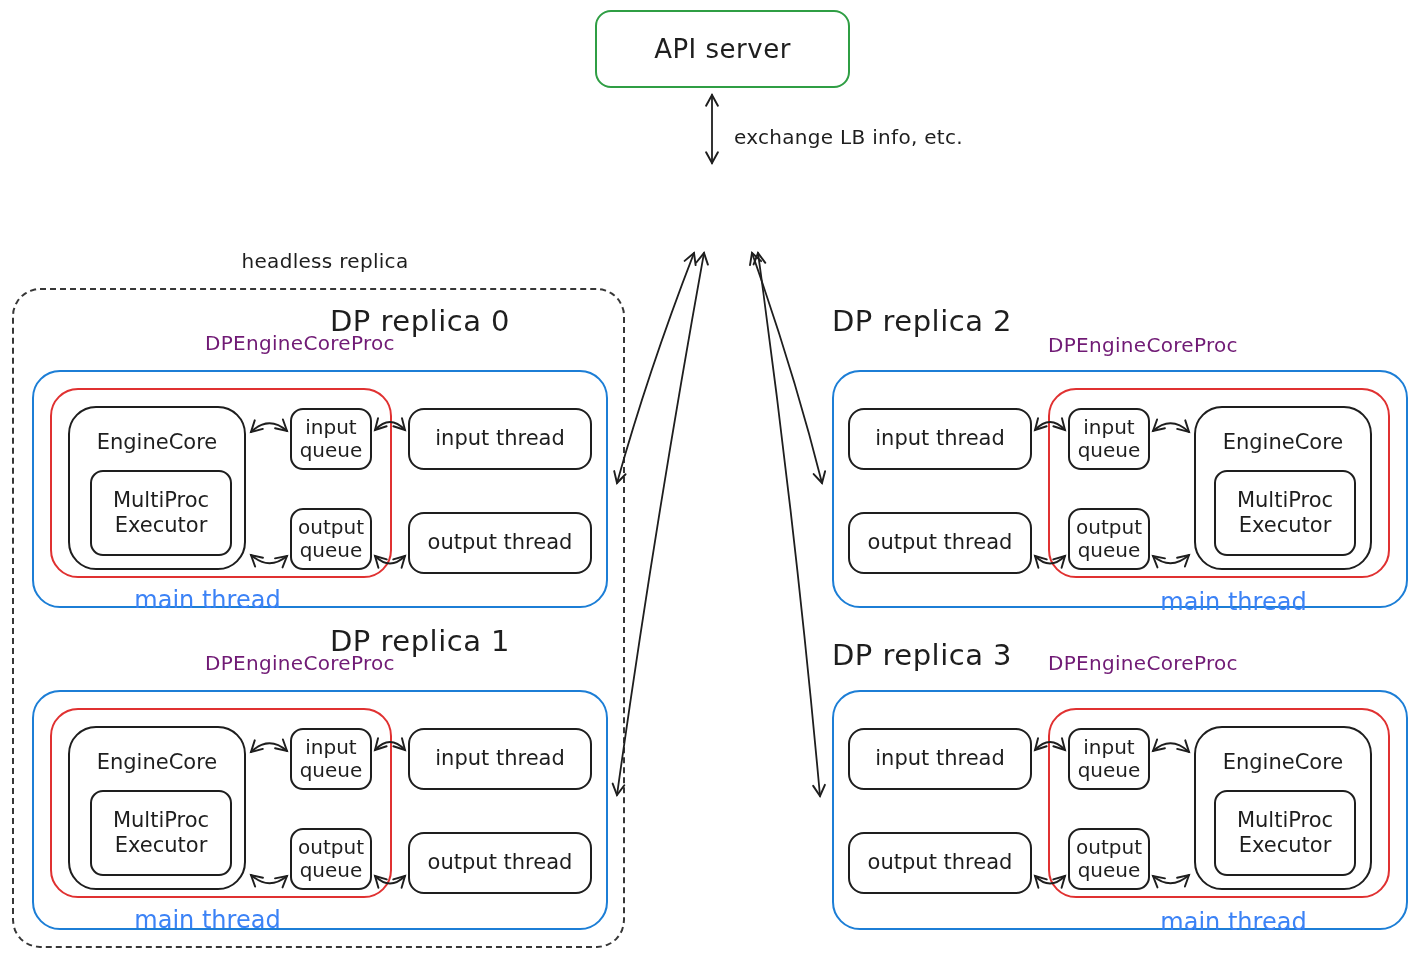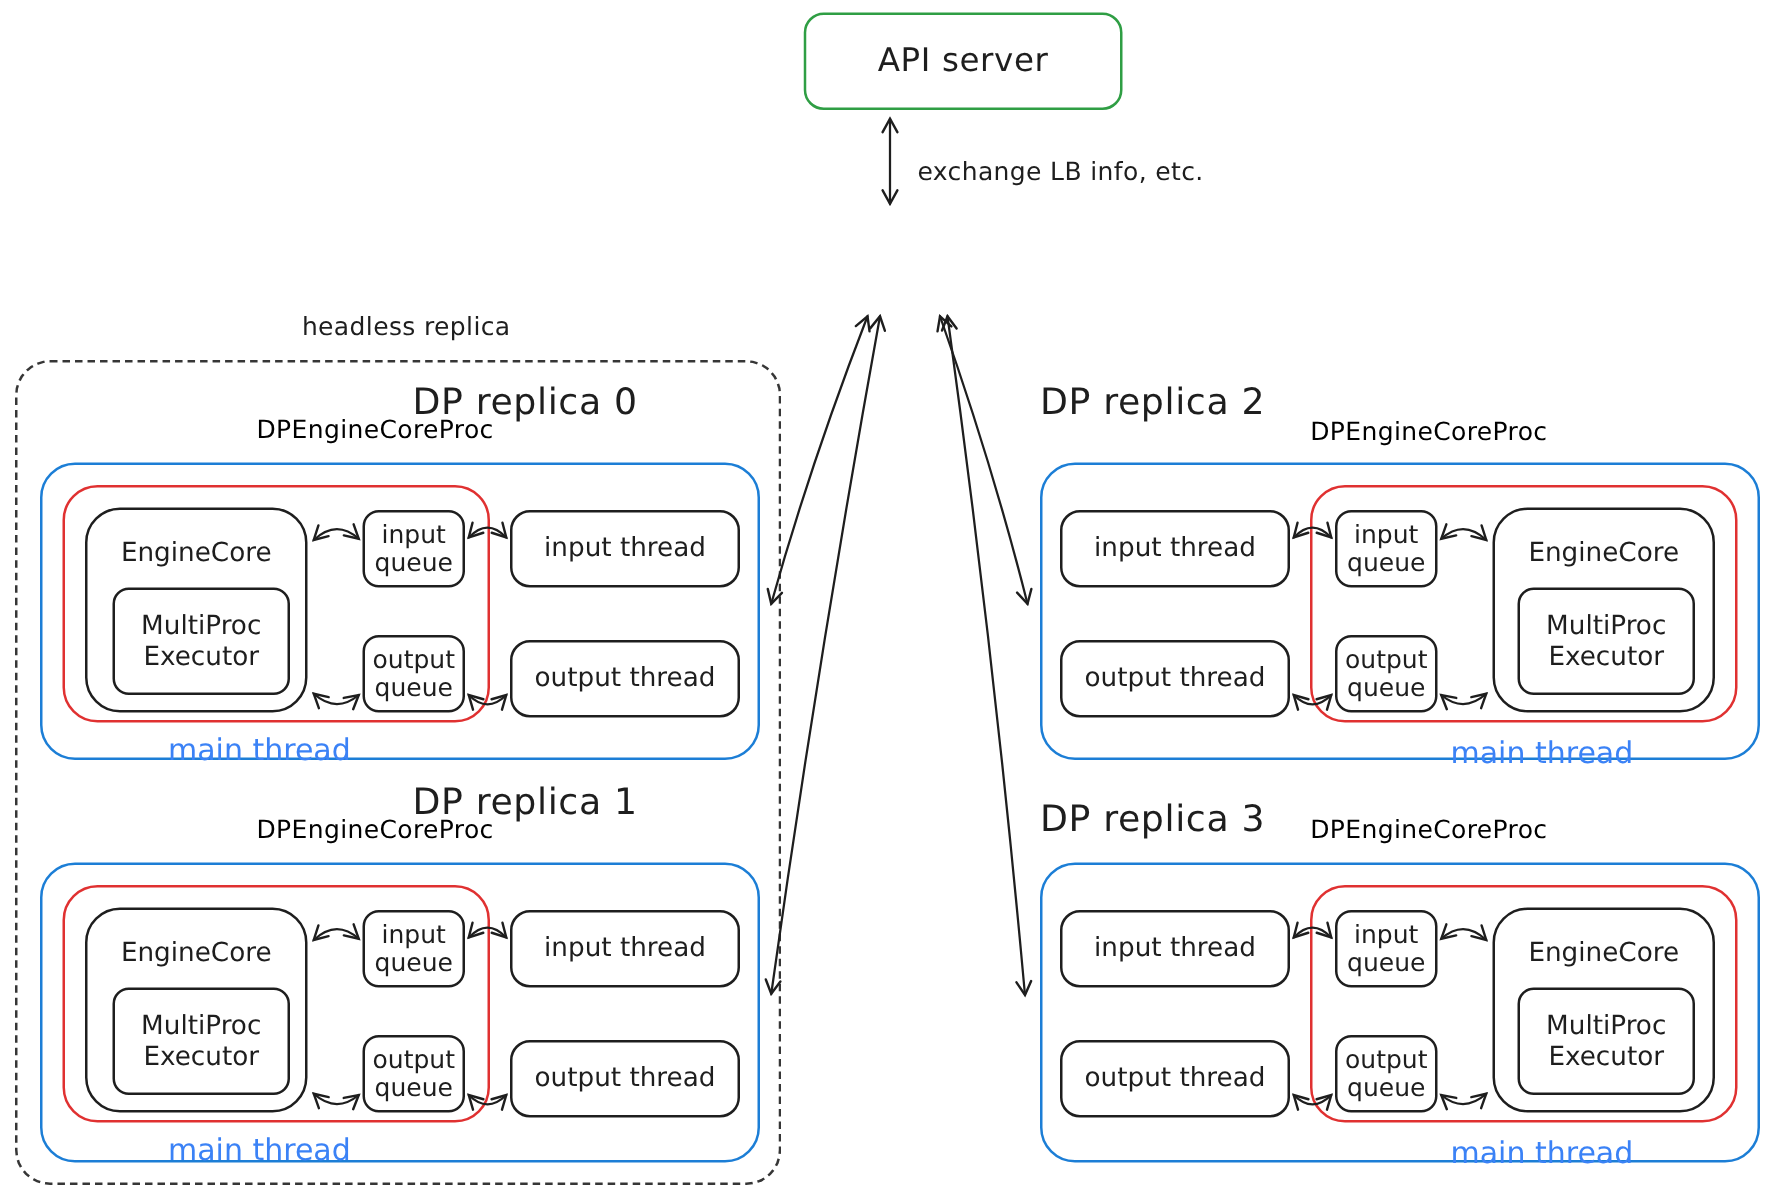--- a/index.html
+++ b/index.html
@@ -4,29 +4,29 @@
 <style>
   html,body{margin:0;padding:0;background:#ffffff;}
   #canvas{
     position:relative;width:1420px;height:960px;background:#ffffff;
     font-family:"DejaVu Sans",sans-serif;color:#1e1e1e;overflow:hidden;
   }
   .box{position:absolute;box-sizing:border-box;display:flex;align-items:center;justify-content:center;text-align:center;background:transparent;}
   .rlarge{border-radius:28px;}
   .rmed{border-radius:16px;}
   .rsmall{border-radius:13px;}
-  .green-border{border:2.5px solid #2f9e44;margin-left:48px;}
+  .green-border{border:2.5px solid #2f9e44;}
   .orange-border{border:2.5px solid #f08c00;}
   .blue-border{border:2.5px solid #1c7ed6;}
   .red-border{border:2.5px solid #e03131;}
   .ink-border{border:2.8px solid #1e1e1e;}
   .dashed-border{border:2px dashed #363636;border-radius:28px;}
   .biglabel{font-size:26px;letter-spacing:0.5px;}
   .title{position:absolute;font-size:29px;letter-spacing:0.5px;}
-  .proclabel{position:absolute;font-size:20px;color:#000000;text-align:right;letter-spacing:0.3px;}
+  .proclabel{position:absolute;font-size:20px;color:#701a75;text-align:left;letter-spacing:0.3px;}
   .mainthread{position:absolute;font-size:24px;color:#3b82f6;text-align:center;}
   .boxlabel{font-size:21px;line-height:1.2;}
   .qlabel{font-size:20px;line-height:1.15;}
   .ec-label{position:absolute;top:22px;left:0;right:0;text-align:center;font-size:21px;}
   .note{position:absolute;font-size:20px;letter-spacing:0.3px;}
   svg{position:absolute;left:0;top:0;pointer-events:none;}
 </style>
 </head>
 <body>
 

